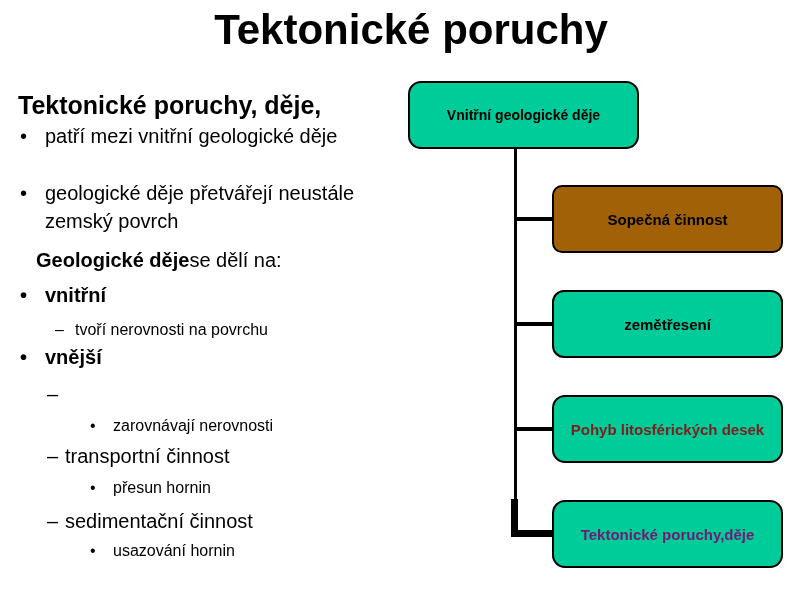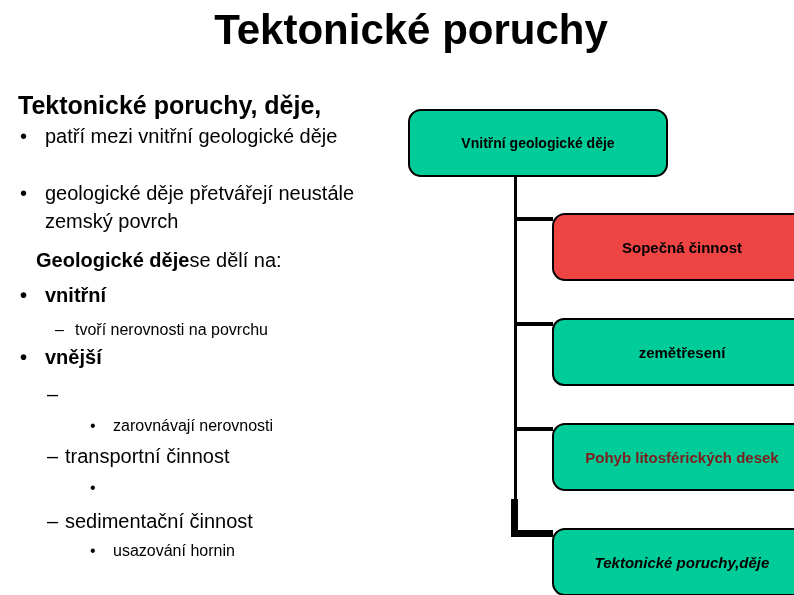--- a/index.html
+++ b/index.html
@@ -24,26 +24,25 @@
   .l1 .mk{width:25px;}
   .p0{left:18px;font-size:20px;line-height:28px;white-space:nowrap;}
   .l2s{left:55px;font-size:16px;line-height:22px;white-space:nowrap;}
   .l2s .mk{width:20px;}
   .l2{left:47px;font-size:20px;line-height:28px;white-space:nowrap;}
   .l2 .mk{width:18px;}
   .l3{left:90px;font-size:16px;line-height:22px;white-space:nowrap;}
   .l3 .mk{width:23px;}
   .b{font-weight:bold;}
   .dbox{
-    position:absolute;width:260px;height:68px;box-sizing:border-box;
+    position:absolute;width:231px;height:68px;box-sizing:border-box;
     border:2px solid #000;border-radius:13px;
     display:flex;align-items:center;justify-content:center;
     text-align:left;font-weight:bold;font-size:15px;line-height:17px;
     padding:2px;
-    margin-top:28px;
   }
   .dbox.root{font-size:14px;}
   .conn{position:absolute;}
 </style>
 </head>
 <body>
 
 <div class="slide-title">Tektonické poruchy</div>
 
 <div class="content-heading">Tektonické poruchy, děje,</div>
@@ -78,44 +77,45 @@
 <div class="row l3" style="top:415px;">
   <span class="mk">•</span>
   <span class="txt">zarovnávají nerovnosti</span>
 </div>
 <div class="row l2" style="top:442px;">
   <span class="mk">–</span>
   <span class="txt">transportní činnost</span>
 </div>
 <div class="row l3" style="top:477px;">
   <span class="mk">•</span>
+  <span class="txt">přesun hornin</span>
 </div>
 <div class="row l2" style="top:507px;">
   <span class="mk">–</span>
   <span class="txt">sedimentační činnost</span>
 </div>
 <div class="row l3" style="top:540px;">
   <span class="mk">•</span>
   <span class="txt">usazování hornin</span>
 </div>
 
 <div class="conn" style="left: 514px; top: 147px; width: 3px; height: 385px; background: rgb(0, 0, 0);"></div>
 <div class="conn" style="left: 515px; top: 217px; width: 38px; height: 4px; background: rgb(0, 0, 0);"></div>
 <div class="conn" style="left: 515px; top: 322px; width: 38px; height: 4px; background: rgb(0, 0, 0);"></div>
 <div class="conn" style="left: 515px; top: 427px; width: 38px; height: 4px; background: rgb(0, 0, 0);"></div>
 <div class="conn" style="left: 511px; top: 499px; width: 7px; height: 37px; background: rgb(0, 0, 0);"></div>
 <div class="conn" style="left: 511px; top: 530px; width: 42px; height: 7px; background: rgb(0, 0, 0);"></div>
 
 <div class="dbox root" style="left: 408px; top: 81px; background: rgb(0, 204, 153); border-color: rgb(0, 0, 0); color: rgb(0, 0, 0);">
   <span>Vnitřní geologické děje</span>
 </div>
-<div class="dbox" style="left: 552px; top: 185px; background: #ef4444; border-color: rgb(0, 0, 0); color: rgb(0, 0, 0);">
+<div class="dbox" style="left: 552px; top: 185px; background: #a16207; border-color: rgb(0, 0, 0); color: rgb(0, 0, 0); border-radius: 10px;">
   <span>Sopečná činnost</span>
 </div>
 <div class="dbox" style="left: 552px; top: 290px; background: rgb(0, 204, 153); border-color: rgb(0, 0, 0); color: rgb(0, 0, 0); border-radius: 12px;">
   <span>zemětřesení</span>
 </div>
 <div class="dbox" style="left: 552px; top: 395px; background: rgb(0, 204, 153); border-color: rgb(0, 0, 0); color: #7f1d1d;">
   <span>Pohyb litosférických desek</span>
 </div>
-<div class="dbox" style="left: 552px; top: 500px; background: rgb(0, 204, 153); border-color: rgb(0, 0, 0); color: #000000; font-style: italic;">
+<div class="dbox" style="left: 552px; top: 500px; background: rgb(0, 204, 153); border-color: rgb(0, 0, 0); color: #701a75;">
   <span>Tektonické poruchy,děje</span>
 </div>
 
 </body></html>

